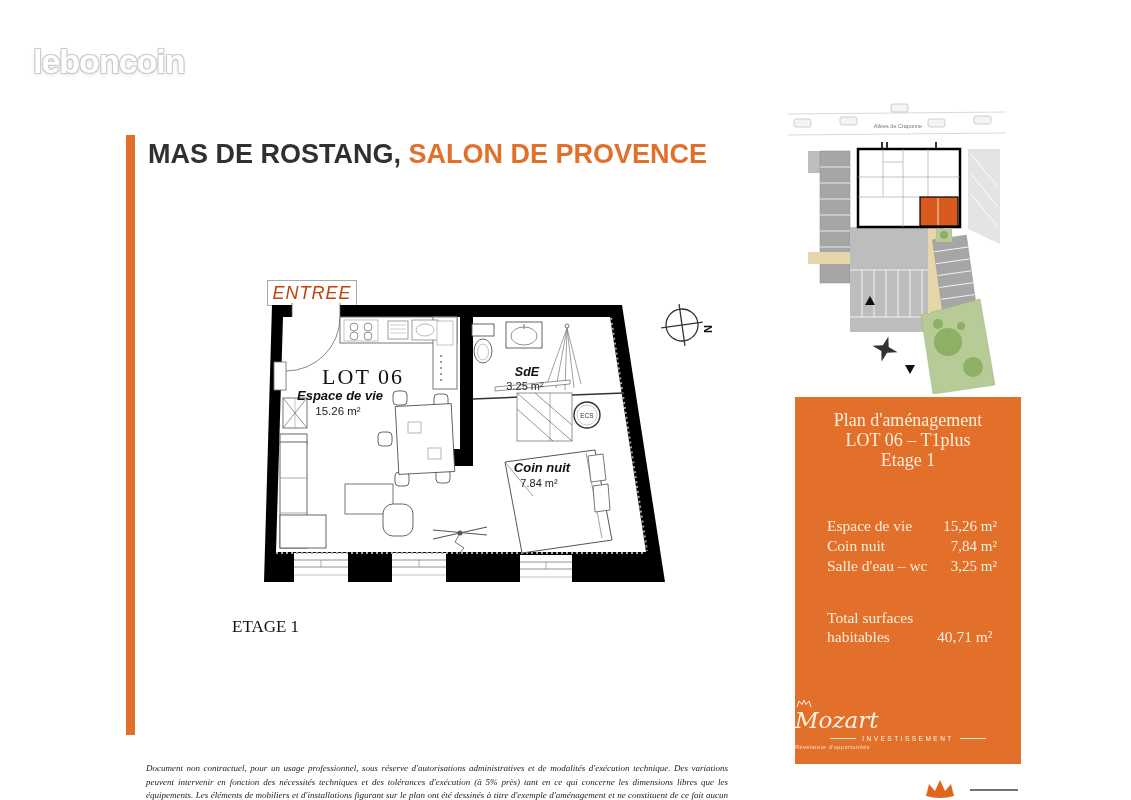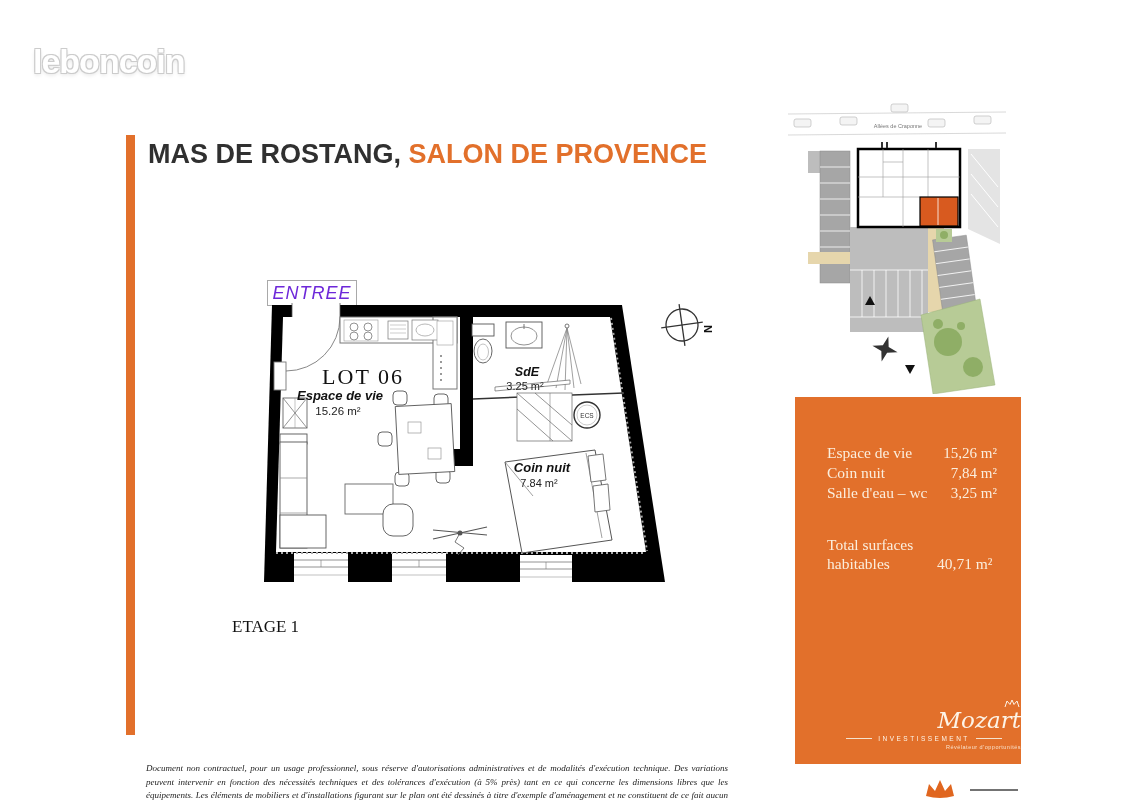--- a/index.html
+++ b/index.html
@@ -11,41 +11,41 @@
   .lbc-logo{left:33px;top:13px;font-size:34px;font-weight:bold;letter-spacing:-1px;color:#ffffff;
     text-shadow:-1px -1px 0 #cccccc,1px -1px 0 #cccccc,-1px 1px 0 #cccccc,1px 1px 0 #cccccc,0 2px 4px #e0e0e0;}
 
   
   .accent-bar{left:126px;top:106px;width:9px;height:600px;background:#e2702b;}
   .title{left:148px;top:110px;font-size:27px;font-weight:bold;white-space:nowrap;color:#303030;}
   .title .loc{color:#e2702b;}
 
   
   .entree{left:267px;top:251px;width:88px;height:24px;border:1px solid #a9a9a9;background:#fff;
-    font-style:italic;font-size:18px;letter-spacing:1px;color:#6d28d9;text-align:center;line-height:24px;}
+    font-style:italic;font-size:18px;letter-spacing:1px;color:#c2410c;text-align:center;line-height:24px;}
 
   
   .etage{left:232px;top:588px;font-family:"Liberation Serif",serif;font-size:17px;color:#111;}
 
   svg text{font-family:"Liberation Sans",sans-serif;}
   .serifText{font-family:"Liberation Serif",serif;}
 
   
   .panel{left:795px;top:368px;width:226px;height:367px;background:#e2702b;color:#fbeedd;
     font-family:"Liberation Serif",serif;}
   .panel .head{padding-top:13px;text-align:center;font-size:18px;line-height:20px;}
   .panel .tabletitle{margin-top:20px;text-align:center;font-size:14.5px;letter-spacing:.4px;
     text-decoration:underline;text-underline-offset:3px;}
   .rows{margin-top:46px;padding:0 24px 0 32px;}
   .srow{display:flex;justify-content:space-between;align-items:baseline;font-size:15.5px;line-height:19px;}
   .srow .val{font-size:15px;}
   .totalrow{display:flex;align-items:flex-end;margin-top:32px;padding:0 24px 0 32px;
     font-size:15.5px;line-height:19px;}
   .totalrow .tlabel{width:110px;}
-  .mozart{position:absolute;left:0;right:0;bottom:14px;text-align:right;padding-left:32px;}
+  .mozart{position:absolute;left:0;right:0;bottom:14px;text-align:left;}
   .mozart .mname{font-family:"DejaVu Serif",serif;font-style:italic;font-size:23px;line-height:24px;color:#fdf4e8;}
   .mozart .msub{display:flex;align-items:center;justify-content:center;gap:6px;margin-top:3px;
     font-family:"Liberation Sans",sans-serif;font-size:6.5px;letter-spacing:2.5px;color:#fdf4e8;}
   .mozart .msub .rule{width:26px;height:1px;background:#f4e3cf;}
   .mozart .mtag{margin-top:2px;font-family:"Liberation Sans",sans-serif;font-size:5.5px;letter-spacing:.5px;
     color:#fbeedd;opacity:.9;}
   .crownWrap{line-height:0;}
 
   
   .disclaimer{left:146px;top:733px;width:582px;font-family:"Liberation Serif",serif;font-style:italic;
@@ -319,20 +319,25 @@
     </g>
 
     <polygon points="82,194 77,203 87,203" fill="#111"></polygon>
     <polygon points="117,263 127,263 122,272" fill="#111"></polygon>
     <g transform="rotate(15 97 247)">
       <polygon points="97,234 100,244 110,247 100,250 97,260 94,250 84,247 94,244" fill="#333"></polygon>
     </g>
   </svg>
 
   <div class="abs panel">
+    <div class="head">
+      <div>Plan d'aménagement</div>
+      <div>LOT 06 – T1plus</div>
+      <div>Etage 1</div>
+    </div>
     <div class="rows">
       <div class="srow">
         <span>Espace de vie</span>
         <span class="val">15,26 m²</span>
       </div>
       <div class="srow">
         <span>Coin nuit</span>
         <span class="val">7,84 m²</span>
       </div>
       <div class="srow">

